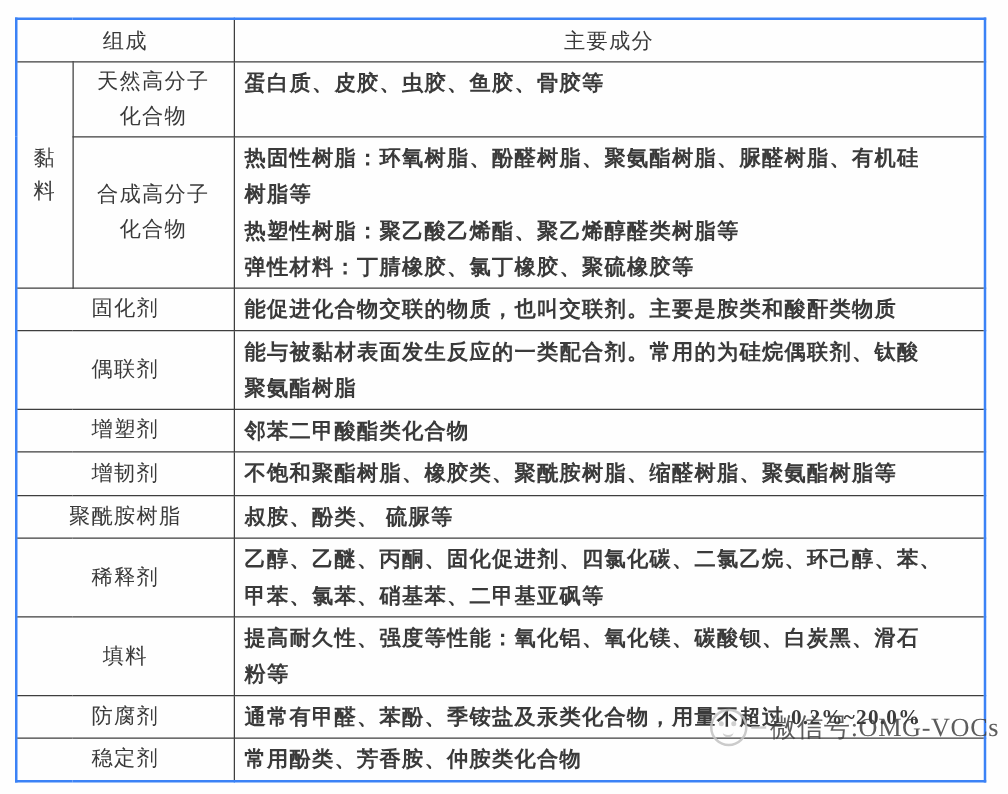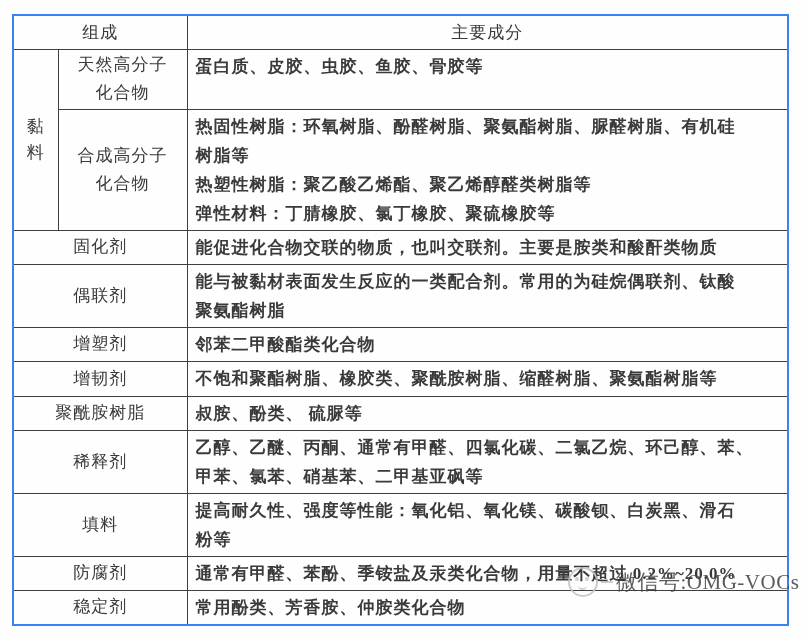--- a/index.html
+++ b/index.html
@@ -221,21 +221,21 @@
       <td class="content-cell">
         <div class="txt">叔胺、酚类、 硫脲等</div>
       </td>
     </tr>
 
     <tr class="r-dil">
       <td class="label-cell" colspan="2">
         <div class="lbl">稀释剂</div>
       </td>
       <td class="content-cell">
-        <div class="txt">乙醇、乙醚、丙酮、通常有甲醛、四氯化碳、二氯乙烷、环己醇、苯、
+        <div class="txt">乙醇、乙醚、丙酮、固化促进剂、四氯化碳、二氯乙烷、环己醇、苯、
 甲苯、氯苯、硝基苯、二甲基亚砜等</div>
       </td>
     </tr>
 
     <tr class="r-fill">
       <td class="label-cell" colspan="2">
         <div class="lbl">填料</div>
       </td>
       <td class="content-cell">
         <div class="txt">提高耐久性、强度等性能：氧化铝、氧化镁、碳酸钡、白炭黑、滑石

